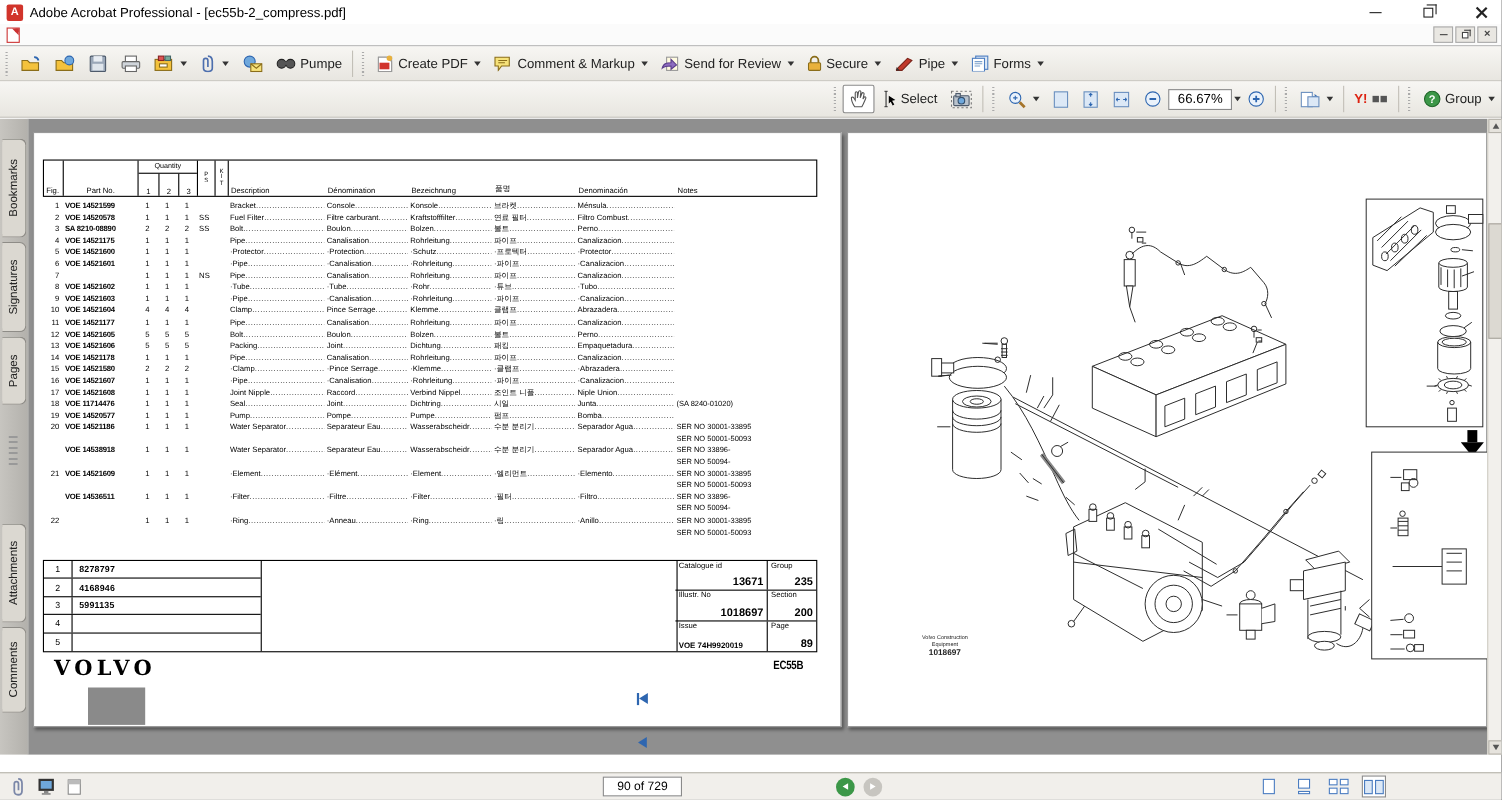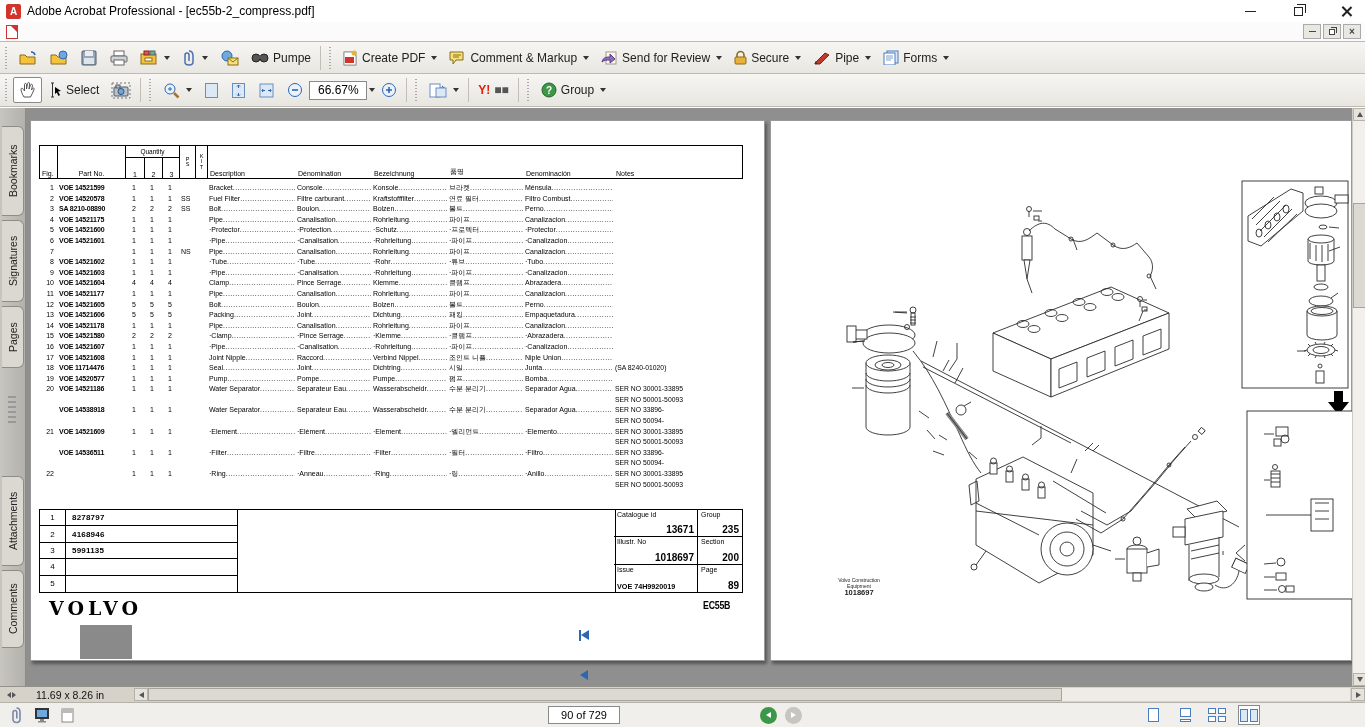--- a/index.html
+++ b/index.html
@@ -35,21 +35,21 @@
   .mdi-btn { width:18px; height:15px; background:#e9e7e2; border:1px solid #aaa;
     display:flex; align-items:center; justify-content:center; }
   .mdi-btn .glyph-min{width:7px;border-top-width:1.4px;border-color:#444;}
   .mdi-btn .glyph-restore{width:6px;height:6px;border-color:#444;}
   .mdi-btn .glyph-restore:before{width:5px;height:5px;left:1px;top:-3px;border-color:#444;}
   .mdi-btn .x { font-size:10px; font-weight:bold; color:#444; line-height:10px; }
 
   
   .toolbar { background:linear-gradient(#f7f6f3,#e8e6e0); border-bottom:1px solid #bdbab2;
     display:flex; align-items:center; font-size:12px; color:#222; }
-  .tb1 { height:32px; } .tb2 { height:33px; }
+  .tb1 { height:32px; } .tb2 { height:33px;justify-content:flex-end; }
   .grip { width:5px; height:22px; margin:0 4px;
     background:repeating-linear-gradient(#aaa 0 1px, transparent 1px 3px); background-size:2px 100%;
     background-repeat:repeat-y; background-position:1px 0; }
   .tbtn { display:flex; align-items:center; gap:4px; padding:3px 5px; border-radius:2px;
     border:1px solid transparent; cursor:default; white-space:nowrap; }
   .tbtn.active { background:#fff; border-color:#8a8a8a; }
   .tbtn svg { display:block; }
   .dd { width:0; height:0; border-left:3.5px solid transparent; border-right:3.5px solid transparent;
     border-top:4px solid #333; margin-left:2px; }
   .vsep { width:1px; height:24px; background:#c2bfb7; margin:0 3px; }
@@ -1481,36 +1481,20 @@
       <div class="sb-btn" style="top:0">
           <div class="tri-up"></div>
         </div>
       <div class="vthumb"></div>
       <div class="sb-btn" style="bottom:0">
           <div class="tri-dn"></div>
         </div>
     </div>
   </div>
 
-  <div class="statusbar">
-    <div class="split-handle">
-        <i class="l"></i>
-        <i class="r"></i>
-      </div>
-    <span class="dim-text">11.69 x 8.26 in</span>
-    <div class="hs-btn">
-        <div class="tri-l"></div>
-      </div>
-    <div class="htrack">
-      <div class="hthumb"></div>
-    </div>
-    <div class="hs-btn">
-        <div class="tri-r"></div>
-      </div>
-  </div>
 
   <div class="navbar">
     <div class="nav-ico">
       <svg width="13" height="18">
           <path d="M6.5,2 C9,2 10,3.5 10,6 L10,13 C10,15.5 8.5,16.5 6.5,16.5 C4.5,16.5 3,15.5 3,13 L3,6.5 C3,5 4,4.5 5,4.5 C6,4.5 6.8,5 6.8,6.5 L6.8,12.5" fill="none" stroke="#7b87a8" stroke-width="1.6"></path>
         </svg>
     </div>
     <div class="nav-ico">
       <svg width="18" height="16">
           <rect x="2" y="1" width="14" height="11" fill="#333"></rect>

